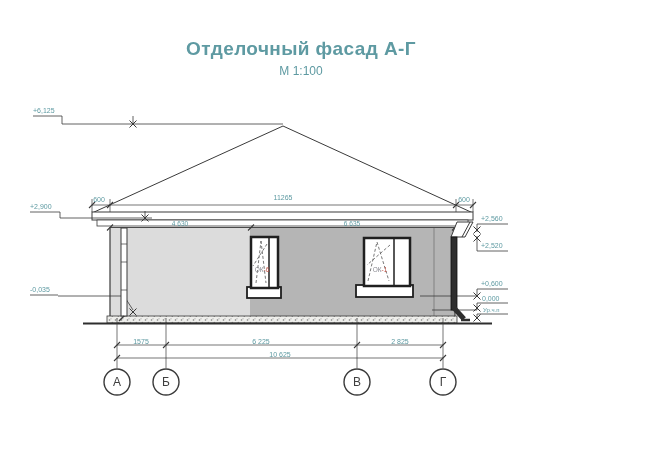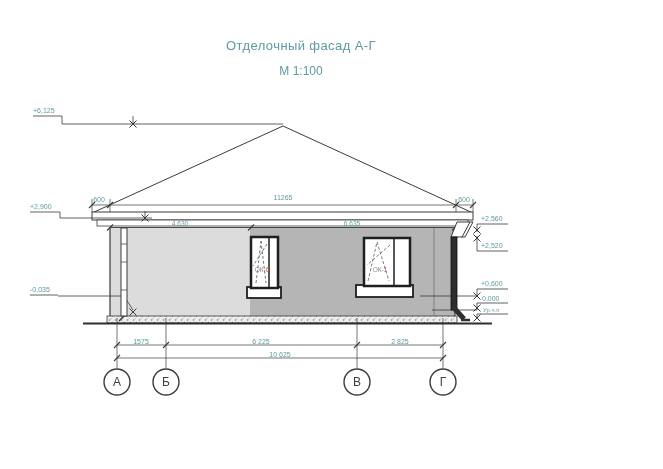--- a/index.html
+++ b/index.html
@@ -4,21 +4,21 @@
 <style>
   html,body{margin:0;padding:0;background:#ffffff;}
   .canvas{
     position:relative;width:663px;height:469px;background:#ffffff;
     font-family:"Liberation Sans", sans-serif;overflow:hidden;
   }
   .canvas svg{position:absolute;left:0;top:0;}
   .txt{position:absolute;color:#5e9aa2;font-size:7px;line-height:8px;white-space:nowrap;}
   .txt.center{text-align:center;}
   .title-line{position:absolute;left:181px;width:240px;text-align:center;color:#5e9aa2;}
-  .t1{top:38px;font-size:13px;letter-spacing:.4px;}
+  .t1{top:38px;font-size:19px;letter-spacing:.4px;font-weight:bold;}
   .t2{top:64px;font-size:12px;}
   .axis-letter{position:absolute;width:26px;height:26px;line-height:26px;text-align:center;
     color:#3f3f3f;font-size:12px;top:369px;}
   .win-label{position:absolute;width:30px;text-align:center;font-size:6.5px;line-height:7px;top:266px;}
   .win-label .pfx{color:#8a8a92;}
   .win-label .sfx{color:#c2574a;}
   .small{font-size:6px;}
 </style>
 </head>
 <body>

